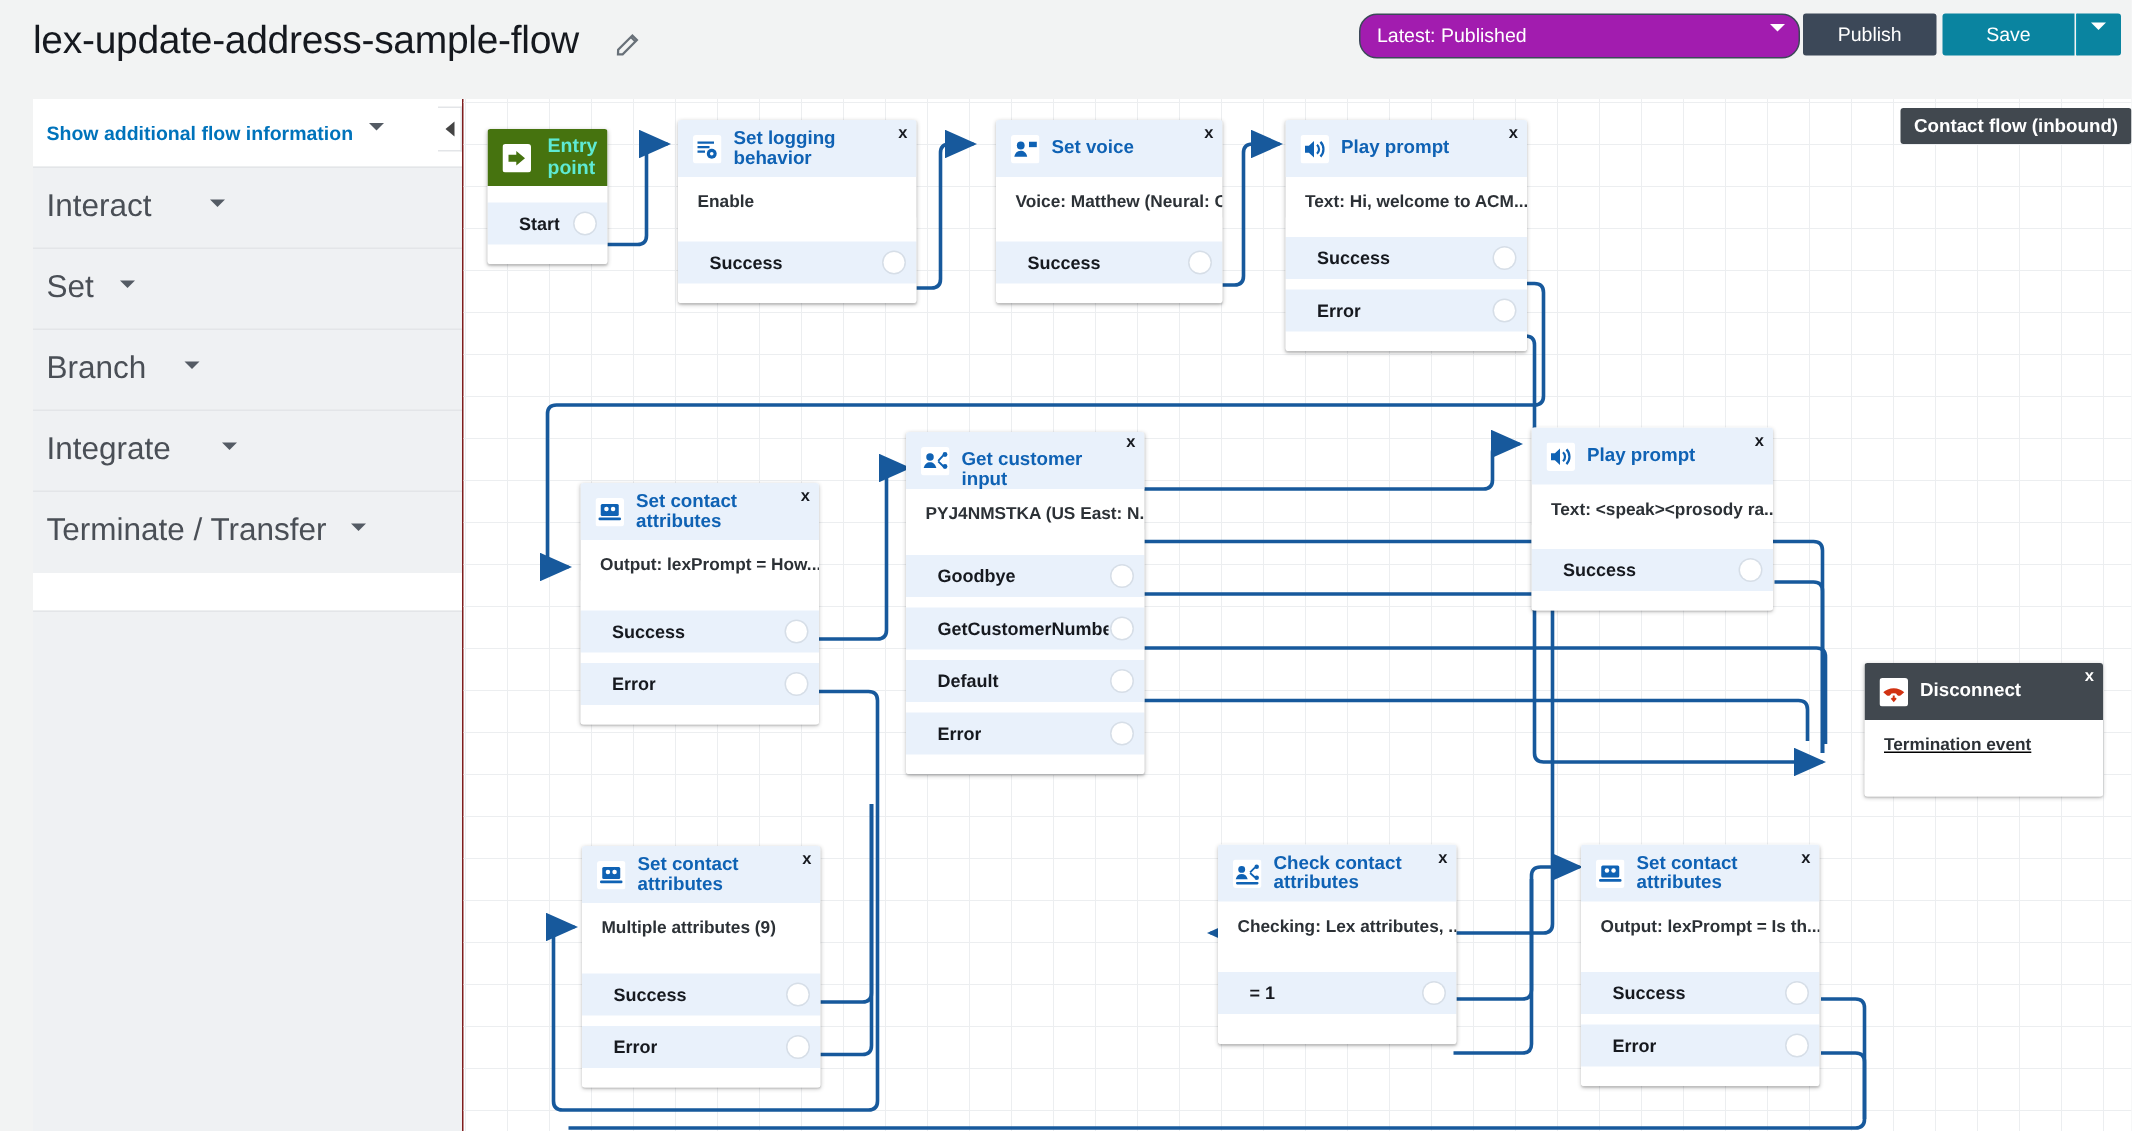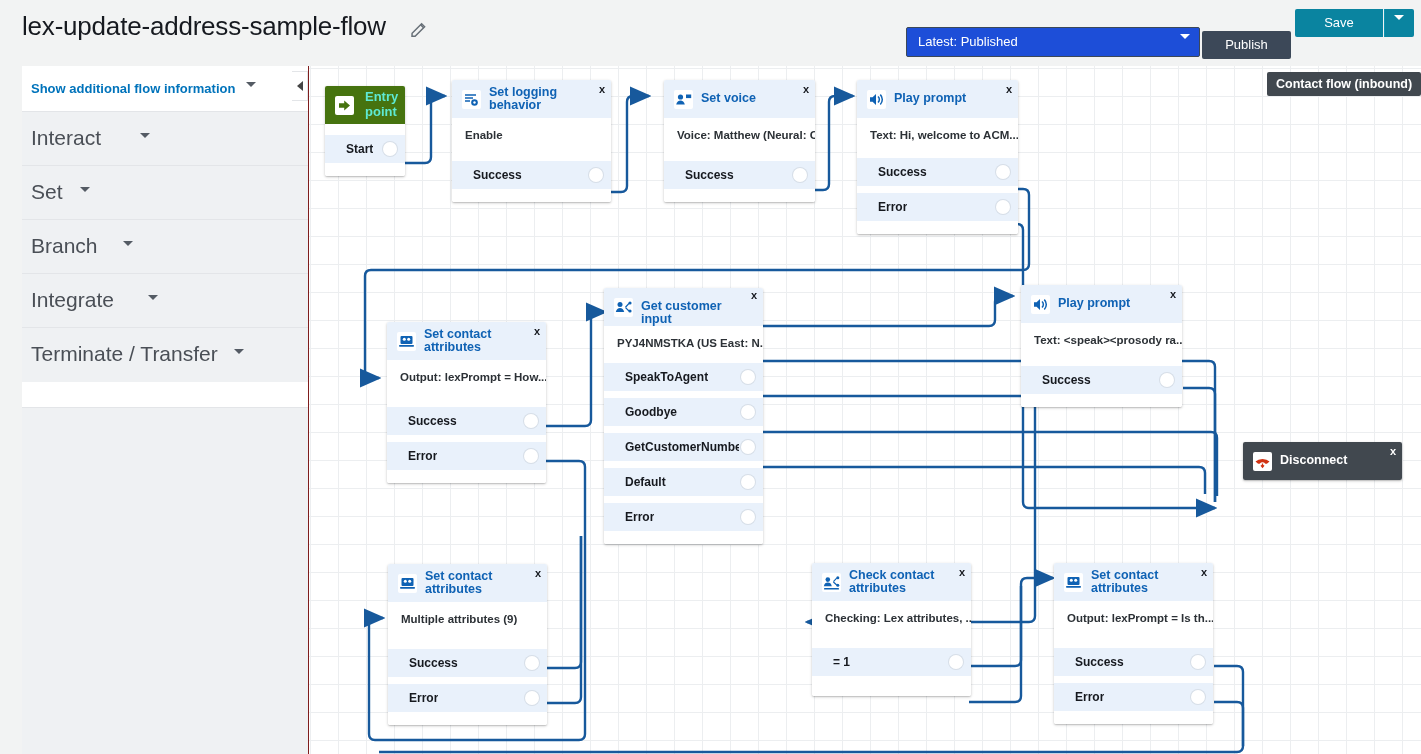--- a/index.html
+++ b/index.html
@@ -16,30 +16,30 @@
   .flow-title {
     position:absolute; left:22px; top:11px;
     font-size:26px; color:#16191f; font-weight:400; letter-spacing:-0.2px;
     white-space:nowrap;
   }
   .edit-pencil {
     position:absolute; left:409px; top:20px; width:20px; height:20px;
     cursor:pointer;
   }
   .version-select {
-    position:absolute; left:906px; top:27px; width:292px; height:28px;
-    background:#1d4ed8; border:1px solid #3c4858; border-radius:2px;
+    position:absolute; left:906px; top:9px; width:292px; height:28px;
+    background:#a21caf; border:1px solid #3c4858; border-radius:12px;
     color:#fff; font-size:13px; cursor:pointer;
   }
   .version-select .lbl { position:absolute; left:11px; top:6px; }
   .version-select .chev { position:absolute; right:9px; top:11px; }
   .btn-publish {
     position:absolute; left:1202px; top:9px; width:89px; height:28px;
     background:#3c4858; border-radius:2px; color:#fff; font-size:13px;
-    text-align:center; line-height:28px; cursor:pointer;margin-top:22px;
+    text-align:center; line-height:28px; cursor:pointer;
   }
   .btn-save {
     position:absolute; left:1295px; top:9px; width:88px; height:28px;
     background:#0a84a0; border-radius:2px 0 0 2px; color:#fff; font-size:13px;
     text-align:center; line-height:28px; cursor:pointer;
   }
   .btn-save-split {
     position:absolute; left:1384px; top:9px; width:29px; height:28px;
     background:#0a84a0; border-radius:0 2px 2px 0; cursor:pointer;
     border-left:1px solid #0b94b2;
@@ -397,24 +397,20 @@
             <circle cx="16" cy="13" r="1.6" fill="#0f62b4"></circle>
             <path d="M11.5 9.2 L15 5.4 M11.5 9.6 L15 13" stroke="#0f62b4" stroke-width="1.3"></path>
           </svg>
         </span>
         <span class="node-title" style="top:12px">Get customer input</span>
         <span class="node-close" style="top:2px">x</span>
       </div>
       <div class="node-body">
         <div class="node-desc">PYJ4NMSTKA (US East: N....</div>
         <div style="height:10px;background:#fff"></div>
-        <div class="port">
-          <span class="plabel">SpeakToAgent</span>
-          <span class="pdot"></span>
-        </div>
         <div class="port-gap"></div>
         <div class="port">
           <span class="plabel">Goodbye</span>
           <span class="pdot"></span>
         </div>
         <div class="port-gap"></div>
         <div class="port">
           <span class="plabel" style="right:24px">GetCustomerNumberH...</span>
           <span class="pdot"></span>
         </div>
@@ -460,20 +456,24 @@
       <div class="node-head dark">
         <span class="node-icon">
           <svg width="19" height="19" viewBox="0 0 19 19">
             <rect x="0" y="0" width="19" height="19" rx="2" fill="#fff"></rect>
             <path d="M2.5 9.5 a8.5 6 0 0 1 14 0 l-2.3 2 a2 2 0 0 1-2.4-0.2 l-0.8-0.9 a7 7 0 0 0-3 0 l-0.8 0.9 a2 2 0 0 1-2.4 0.2 Z" fill="#d13212"></path>
             <path d="M9.5 11.6 v3.4 M8 13.4 l1.5 1.8 l1.5-1.8" stroke="#d13212" stroke-width="1.3" fill="none"></path>
           </svg>
         </span>
         <span class="node-title white" style="top:12px">Disconnect</span>
         <span class="node-close white">x</span>
+      </div>
+      <div class="node-body">
+        <div class="node-desc">Termination event</div>
+        <div style="height:24px;background:#fff"></div>
       </div>
     </div>
 
     <div class="node" style="left:79px; top:498px; width:159px;">
       <div class="node-head">
         <span class="node-icon">
           <svg width="19" height="19" viewBox="0 0 19 19">
             <rect x="0" y="0" width="19" height="19" rx="2" fill="#fff"></rect>
             <rect x="3.5" y="4" width="12" height="8" rx="1" fill="#0f62b4"></rect>
             <circle cx="7.3" cy="7.3" r="1.5" fill="#fff"></circle>

